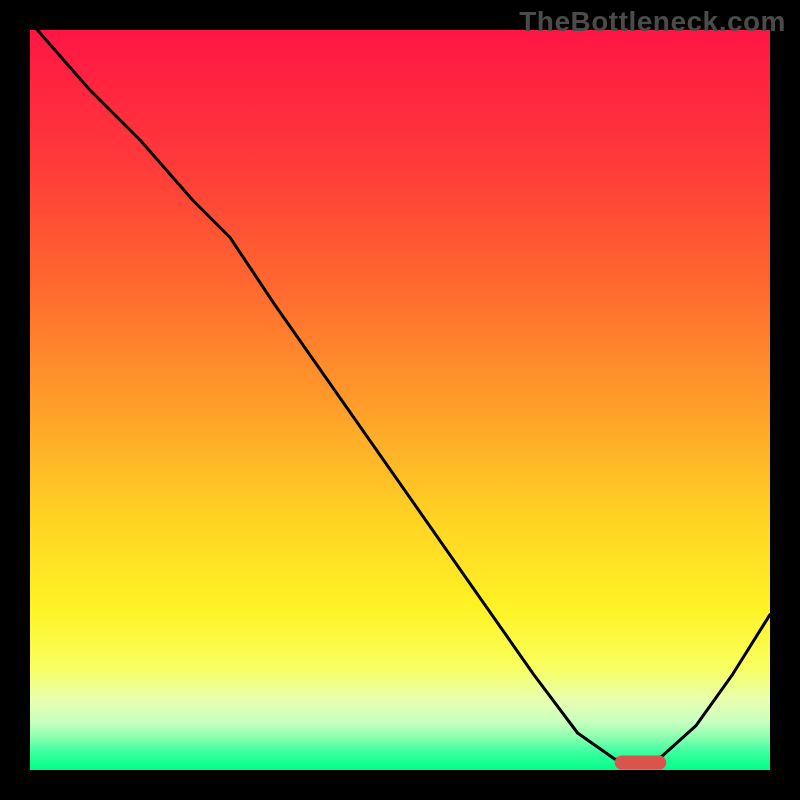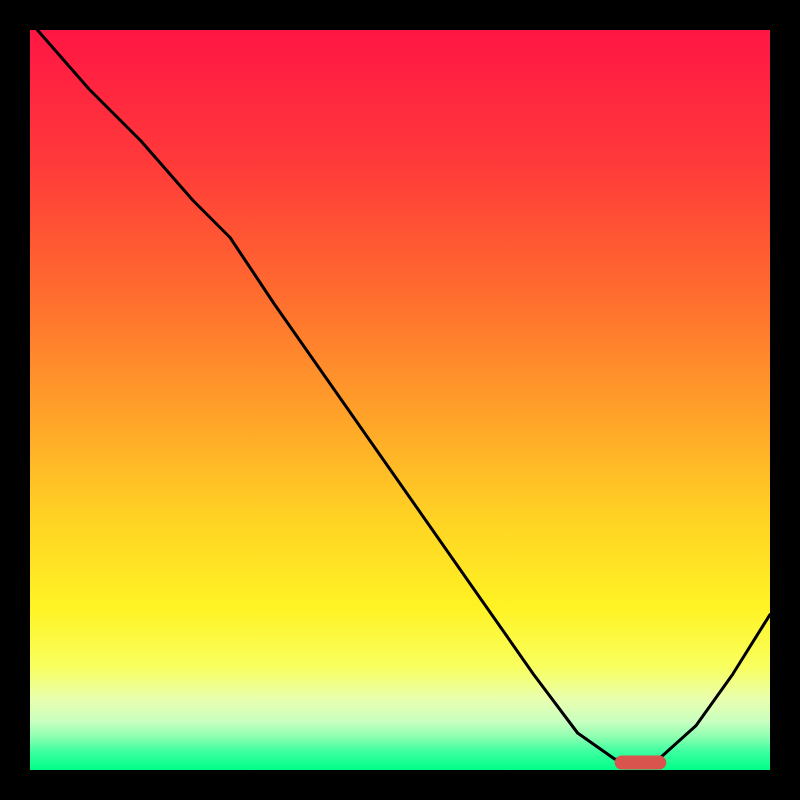--- a/index.html
+++ b/index.html
@@ -28,20 +28,21 @@
     z-index: 3;
   }
   svg {
     display: block;
   }
 </style>
 </head>
 <body>
 
 <div class="frame">
+  <div class="watermark">TheBottleneck.com</div>
 
   <svg id="chart-svg" width="800" height="800" viewBox="0 0 800 800">
     <defs>
       <linearGradient id="heat" x1="0" y1="0" x2="0" y2="1">
           <stop offset="0%" stop-color="#ff1644"></stop>
           <stop offset="18%" stop-color="#ff3a3a"></stop>
           <stop offset="35%" stop-color="#ff6a2f"></stop>
           <stop offset="52%" stop-color="#ffa229"></stop>
           <stop offset="66%" stop-color="#ffd324"></stop>
           <stop offset="78%" stop-color="#fff324"></stop>

